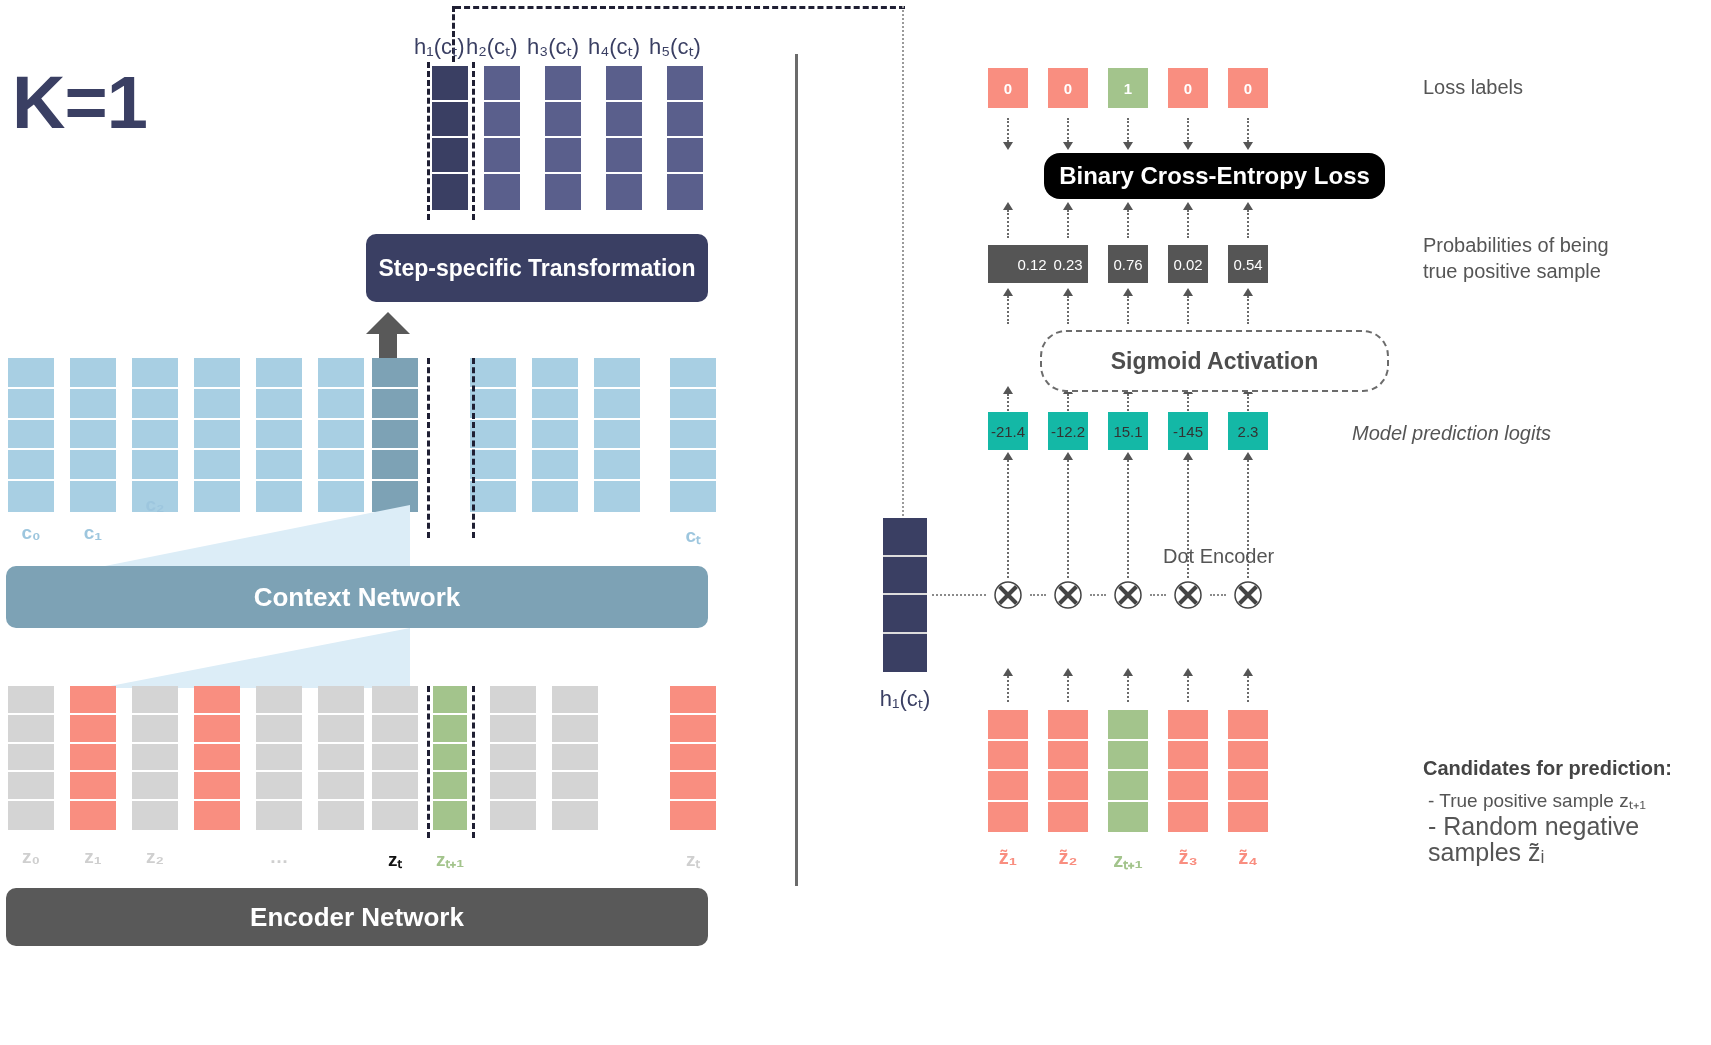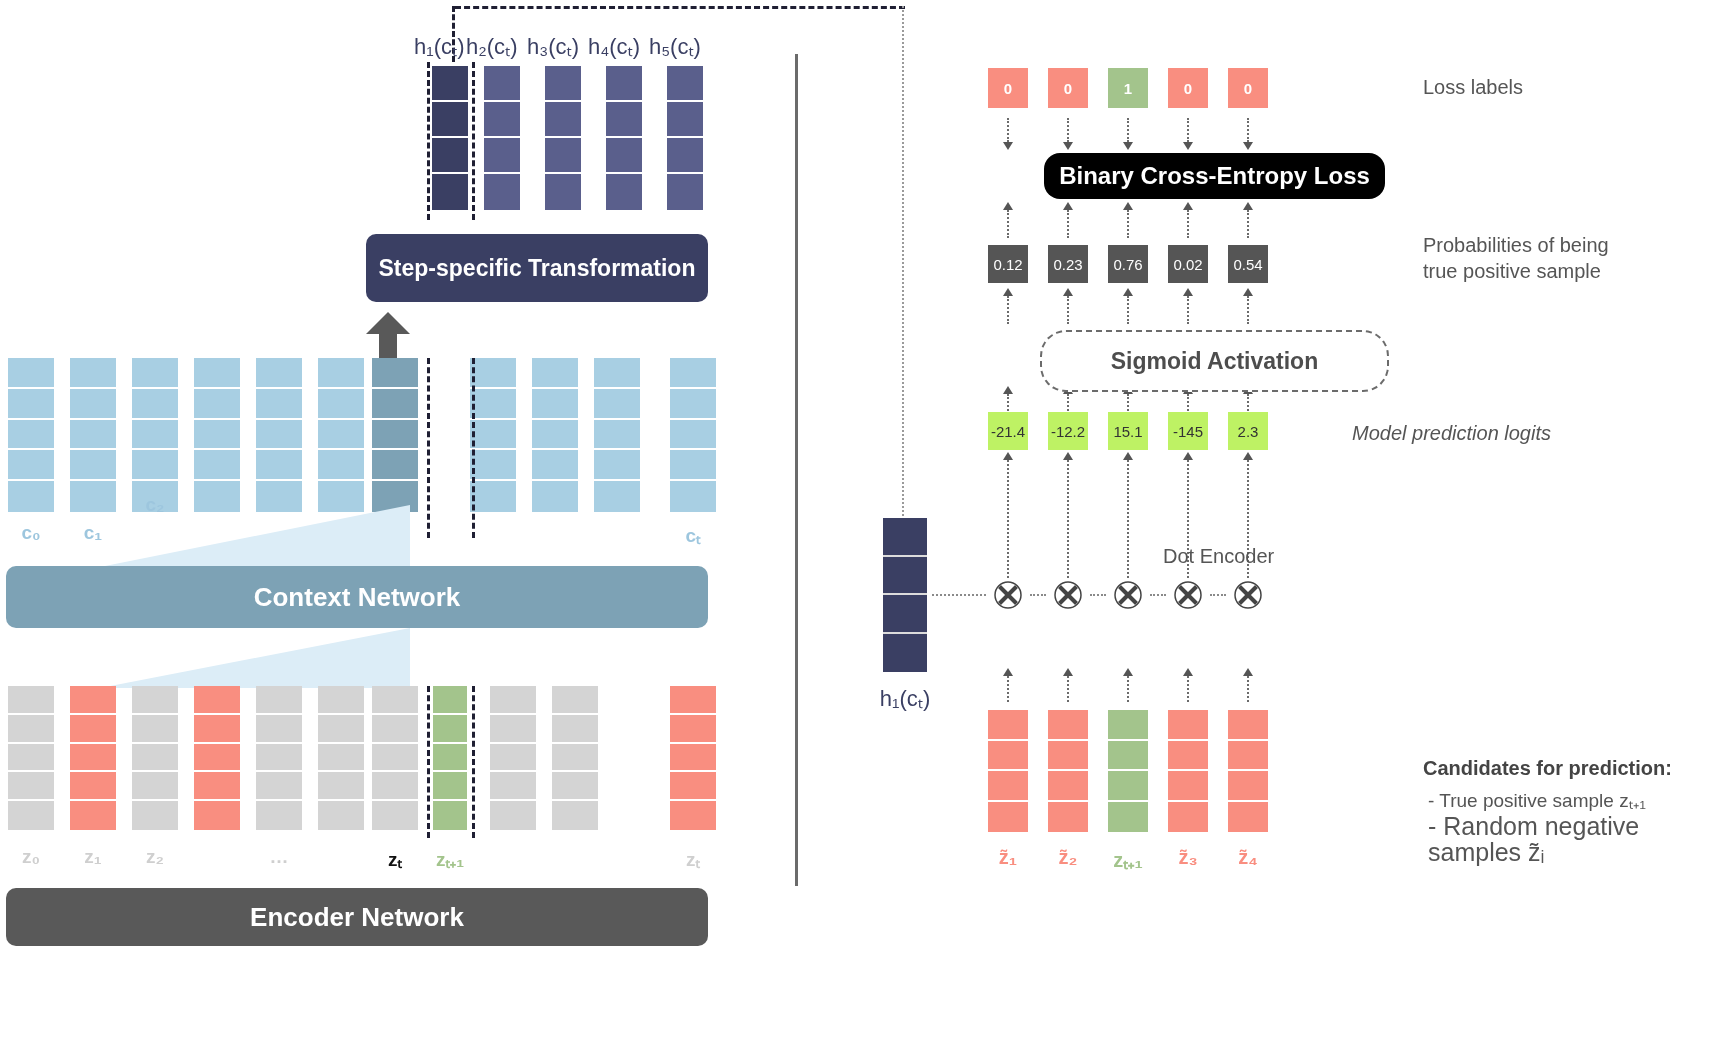--- a/index.html
+++ b/index.html
@@ -32,38 +32,39 @@
   .c-lab{color:#9dc6de;}
   .c-lab-dark{color:#4d4d4d;}
   .z-lab{color:#cfcfcf;}
   .z-lab-dark{color:#111;}
   .z-lab-green{color:#a3c48c;}
 
   
   .vbox{position:absolute;display:flex;align-items:center;justify-content:center;font-size:15px;}
   .vbox.label{color:#fff;font-weight:bold;}
   .vbox.prob{background:#555;color:#fff;}
-  .vbox.logit{background:#bef264;color:#333;}
+  .vbox.logit{background:#14b8a6;color:#333;}
 
   .dline{position:absolute;border-left:2px dotted #6b6b6b;}
   .dline-h{position:absolute;border-top:2px dotted #8a8a8a;}
   .arrowup{position:absolute;width:0;height:0;border-left:5px solid transparent;border-right:5px solid transparent;border-bottom:8px solid #555;}
   .arrowdown{position:absolute;width:0;height:0;border-left:5px solid transparent;border-right:5px solid transparent;border-top:8px solid #555;}
 
   .otimes{position:absolute;width:30px;height:30px;}
   .sidetext{position:absolute;color:#555;font-size:20px;line-height:26px;white-space:pre-line;}
   .sidetext.b{font-weight:bold;color:#444;}
   .divider{position:absolute;background:#6b6b6b;}
   .dashbox{position:absolute;border-left:3px dashed #1f1f33;border-right:3px dashed #1f1f33;}
   .dashtop{position:absolute;border-top:3px dashed #1f1f33;}
 </style>
 </head>
 <body>
 
 <div id="headline" class="abs">
+  <div class="l2">K=1</div>
 </div>
 
 <div class="dashtop" style="left:455px;top:6px;width:450px;"></div>
 <div class="abs" style="left:452px;top:6px;width:0;border-left:3px dashed #1f1f33;height:56px;"></div>
 <div class="abs" style="left:902px;top:6px;width:0;border-left:2px dotted #9a9a9a;height:510px;"></div>
 
 <div id="hvectors">
     <div class="hlabel" style="left: 414px; top: 30px;">h₁(cₜ)</div>
     <div class="stack" style="left: 432px; top: 66px; width: 36px; height: 150px;">
       <div class="cell" style="background: rgb(58, 63, 99); height: 36px; border-bottom: 2px solid rgb(255, 255, 255);"></div>
@@ -316,21 +317,21 @@
     <div class="dline" style="left: 1127px; top: 118px; height: 24px;"></div>
     <div class="arrowdown" style="left: 1123px; top: 142px;"></div>
     <div class="vbox label" style="left: 1168px; top: 68px; width: 40px; height: 40px; background: rgb(249, 142, 128);">0</div>
     <div class="dline" style="left: 1187px; top: 118px; height: 24px;"></div>
     <div class="arrowdown" style="left: 1183px; top: 142px;"></div>
     <div class="vbox label" style="left: 1228px; top: 68px; width: 40px; height: 40px; background: rgb(249, 142, 128);">0</div>
     <div class="dline" style="left: 1247px; top: 118px; height: 24px;"></div>
     <div class="arrowdown" style="left: 1243px; top: 142px;"></div>
     <div class="dline" style="left: 1007px; top: 210px; height: 28px;"></div>
     <div class="arrowup" style="left: 1003px; top: 202px;"></div>
-    <div class="vbox prob" style="left: 988px; top: 245px; width: 40px; height: 38px;">0.12</div>
+    <div class="vbox prob" style="left: 988px; top: 245px; width: 40px; height: 38px; padding-left: 24px;">0.12</div>
     <div class="dline" style="left: 1007px; top: 296px; height: 28px;"></div>
     <div class="arrowup" style="left: 1003px; top: 288px;"></div>
     <div class="dline" style="left: 1067px; top: 210px; height: 28px;"></div>
     <div class="arrowup" style="left: 1063px; top: 202px;"></div>
     <div class="vbox prob" style="left: 1048px; top: 245px; width: 40px; height: 38px;">0.23</div>
     <div class="dline" style="left: 1067px; top: 296px; height: 28px;"></div>
     <div class="arrowup" style="left: 1063px; top: 288px;"></div>
     <div class="dline" style="left: 1127px; top: 210px; height: 28px;"></div>
     <div class="arrowup" style="left: 1123px; top: 202px;"></div>
     <div class="vbox prob" style="left: 1108px; top: 245px; width: 40px; height: 38px;">0.76</div>

